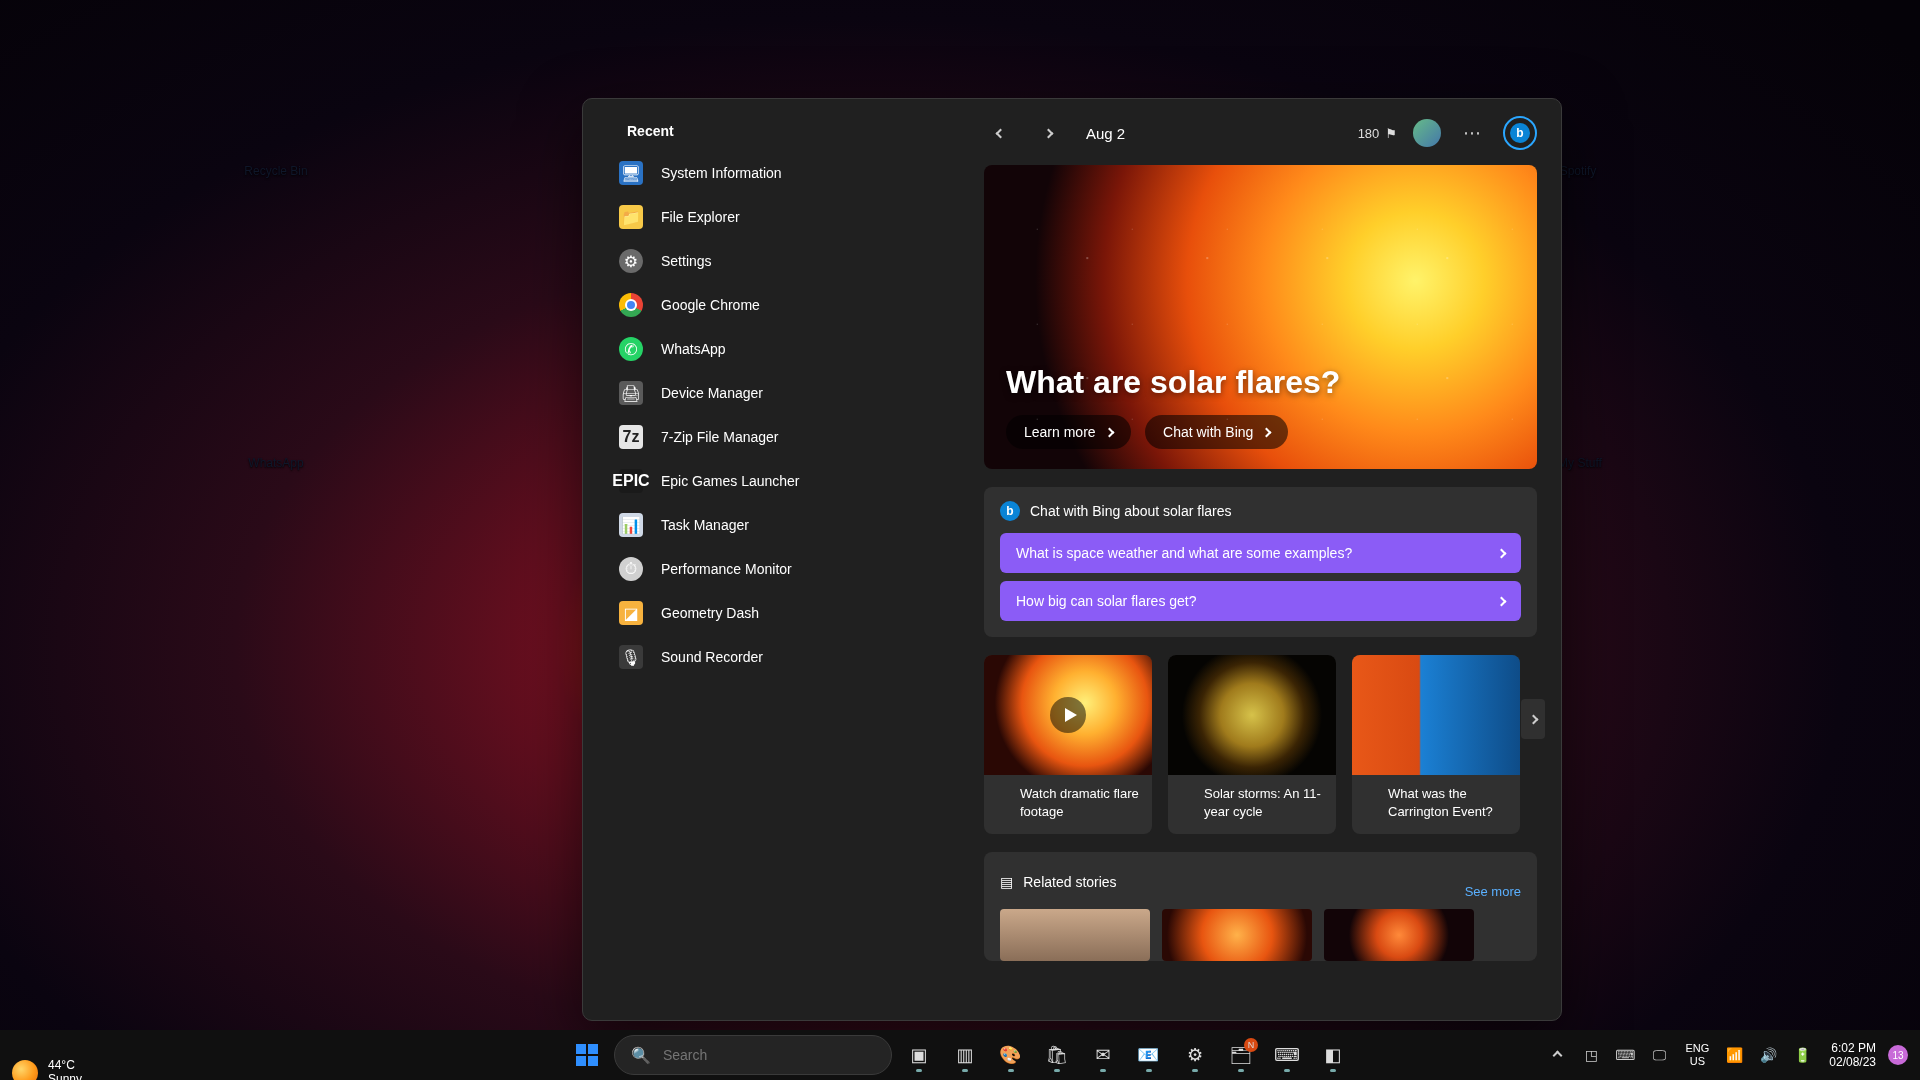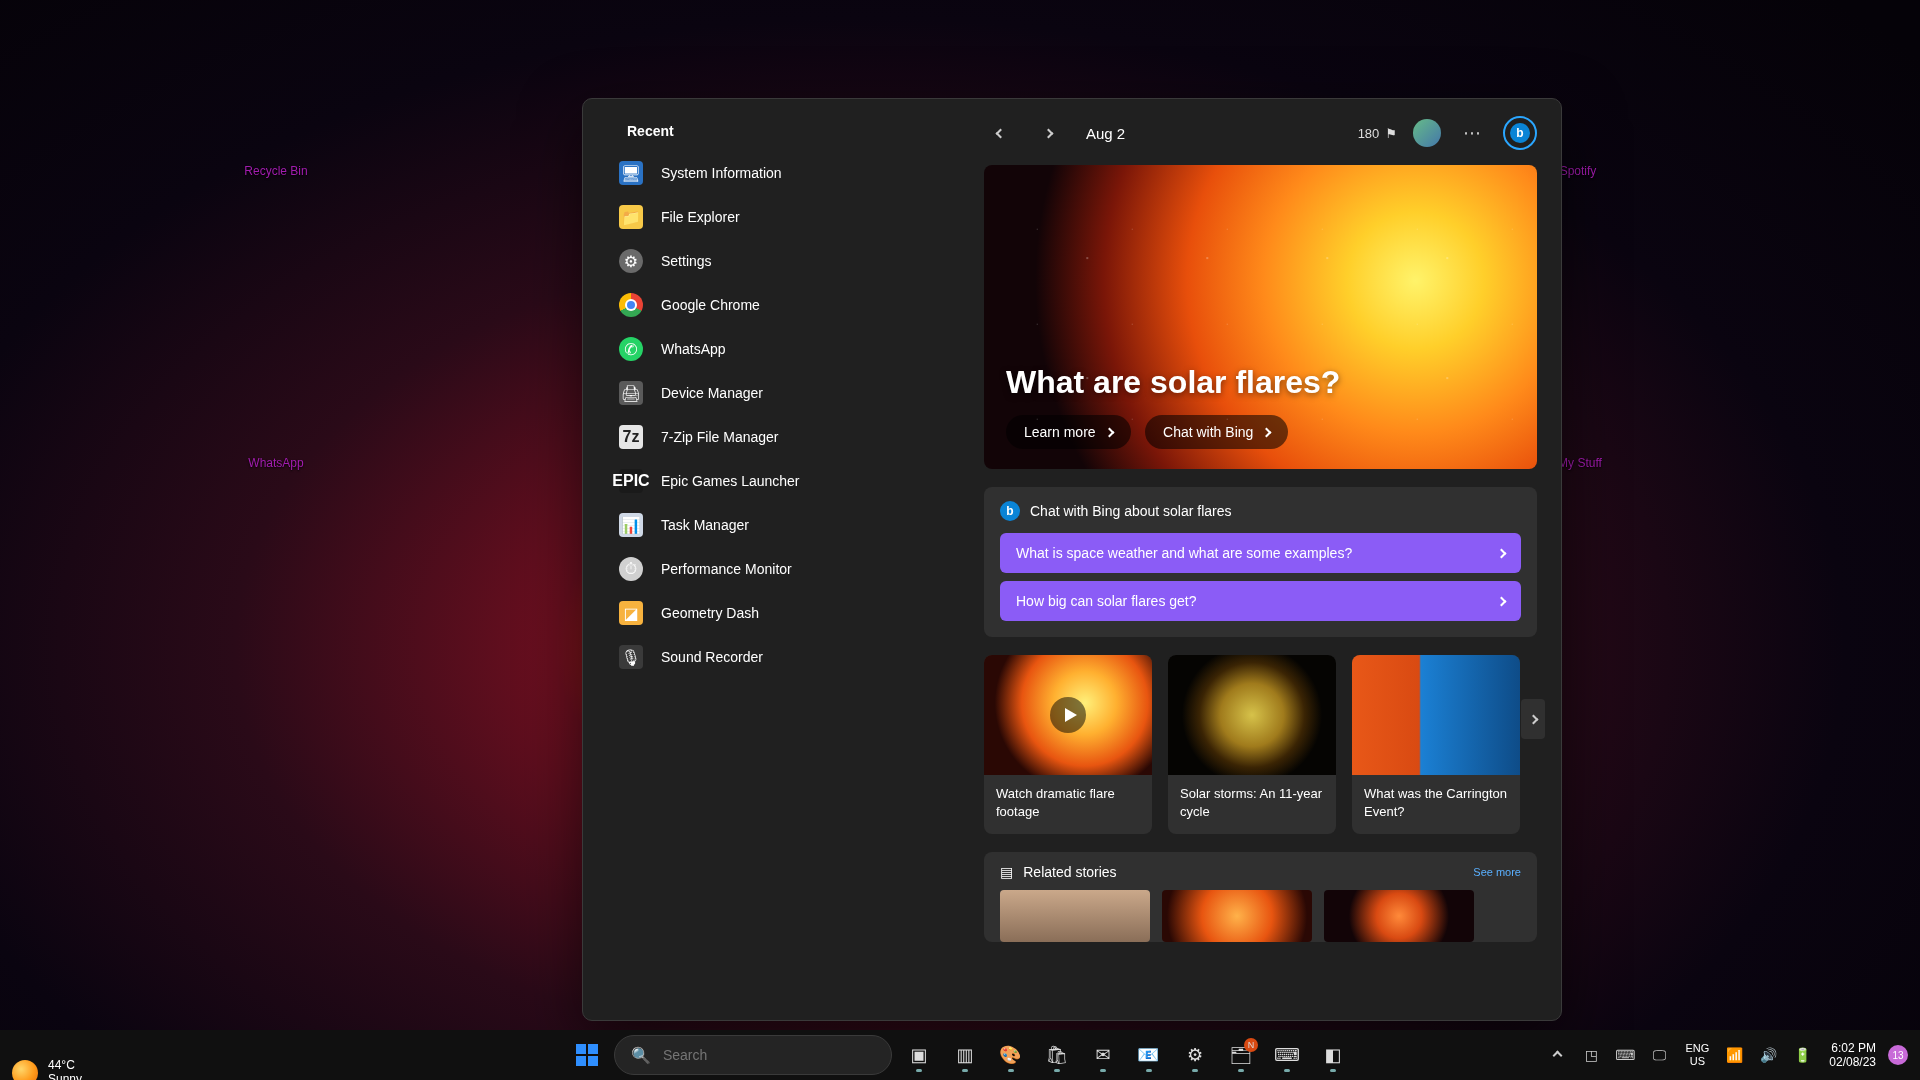--- a/index.html
+++ b/index.html
@@ -6,21 +6,21 @@
 html, body { width: 1920px; height: 1080px; overflow: hidden; }
 
 body {
   background: radial-gradient(ellipse 1400px 900px at 45% 60%,
     #ff6a00 0%, #d93400 8%, #6a0f1f 22%, #2a0a18 45%, #0a0410 70%, #050208 100%);
   position: relative;
   color: #fff;
 }
 
 
-.desktop-icon { position: absolute; width: 120px; text-align: center; font-size: 12px; color: #a21caf; text-shadow: 0 1px 2px #000; }
+.desktop-icon { position: absolute; width: 120px; text-align: center; font-size: 12px; color: #0f172a; text-shadow: 0 1px 2px #000; }
 #di-recycle { left: 216px; top: 164px; }
 #di-whatsapp { left: 216px; top: 456px; }
 #di-spotify { left: 1518px; top: 164px; }
 #di-mystuff { left: 1520px; top: 456px; }
 
 
 .panel {
   position: absolute; left: 582px; top: 98px; width: 980px; height: 923px;
   background: #202020; border: 1px solid #3a3a3a; border-radius: 10px;
   box-shadow: 0 20px 60px rgba(0,0,0,0.6);
@@ -57,26 +57,26 @@
 .chat-q:last-child { margin-bottom: 0; }
 
 .cards-row { display: flex; gap: 16px; margin-top: 18px; position: relative; }
 .mini-card { width: 168px; background: #303030; border-radius: 8px; overflow: hidden; cursor: pointer; flex: 0 0 168px; }
 .mini-card .mc-img { height: 120px; position: relative; }
 .mc-img.play::after { content:""; position:absolute; left:50%; top:50%; width:36px; height:36px; margin:-18px 0 0 -18px; border-radius:50%; background: rgba(0,0,0,.5); }
 .mc-img.play::before { content:""; position:absolute; left:50%; top:50%; margin:-7px 0 0 -3px; border-left:12px solid #fff; border-top:7px solid transparent; border-bottom:7px solid transparent; z-index:2; }
 .mc-img.sun1 { background: radial-gradient(circle 90px at 60% 40%, #fff07a, #ffb030 35%, #e85510 70%, #2a0804 100%); }
 .mc-img.sun2 { background: radial-gradient(circle 70px at 50% 50%, #d6c24a, #a07b1c 45%, #3a2404 75%, #050402 100%); }
 .mc-img.sun3 { background: linear-gradient(90deg, #e85818 0%, #d94a12 40%, #1b80d4 41%, #0e4c88 100%); }
-.mini-card .mc-label { padding: 10px 12px 14px; font-size: 13px; line-height: 1.35; }
+.mini-card .mc-label { padding: 10px 12px 14px; font-size: 13px; line-height: 1.35; margin-left: 24px; }
 .cards-next { position: absolute; right: -8px; top: 44px; width: 24px; height: 40px; background: #303030; border-radius: 4px; display: flex; align-items: center; justify-content: center; color: #ccc; cursor: pointer; }
 
 .related { margin-top: 18px; background: #303030; border-radius: 8px; padding: 12px 16px 0; }
 .related-head { display: flex; align-items: center; justify-content: space-between; font-size: 14px; margin-bottom: 10px; }
-.related-head .see-more { color: #5ab0ff; font-size: 11px; cursor: pointer; }
+.related-head .see-more { color: #5ab0ff; font-size: 13px; cursor: pointer; margin-top: 20px; }
 .related-row { display: flex; gap: 12px; }
 .related-row .rel-thumb { width: 150px; height: 52px; border-radius: 4px; }
 .rel-thumb.t1 { background: linear-gradient(#caa88a,#8a6e58); }
 .rel-thumb.t2 { background: radial-gradient(circle 70px at 50% 50%, #ffb24a, #e85510 50%, #2a0804 100%); }
 .rel-thumb.t3 { background: radial-gradient(circle 50px at 50% 50%, #ff8a3a, #d94a12 45%, #120407 100%); }
 
 
 .taskbar { position: absolute; left: 0; right: 0; bottom: 0; height: 50px; background: #101010; display: flex; align-items: center; padding: 0 12px; }
 .tb-left { display: flex; align-items: center; gap: 12px; margin-top: 36px; }
 .weather { display: flex; align-items: center; gap: 10px; }

